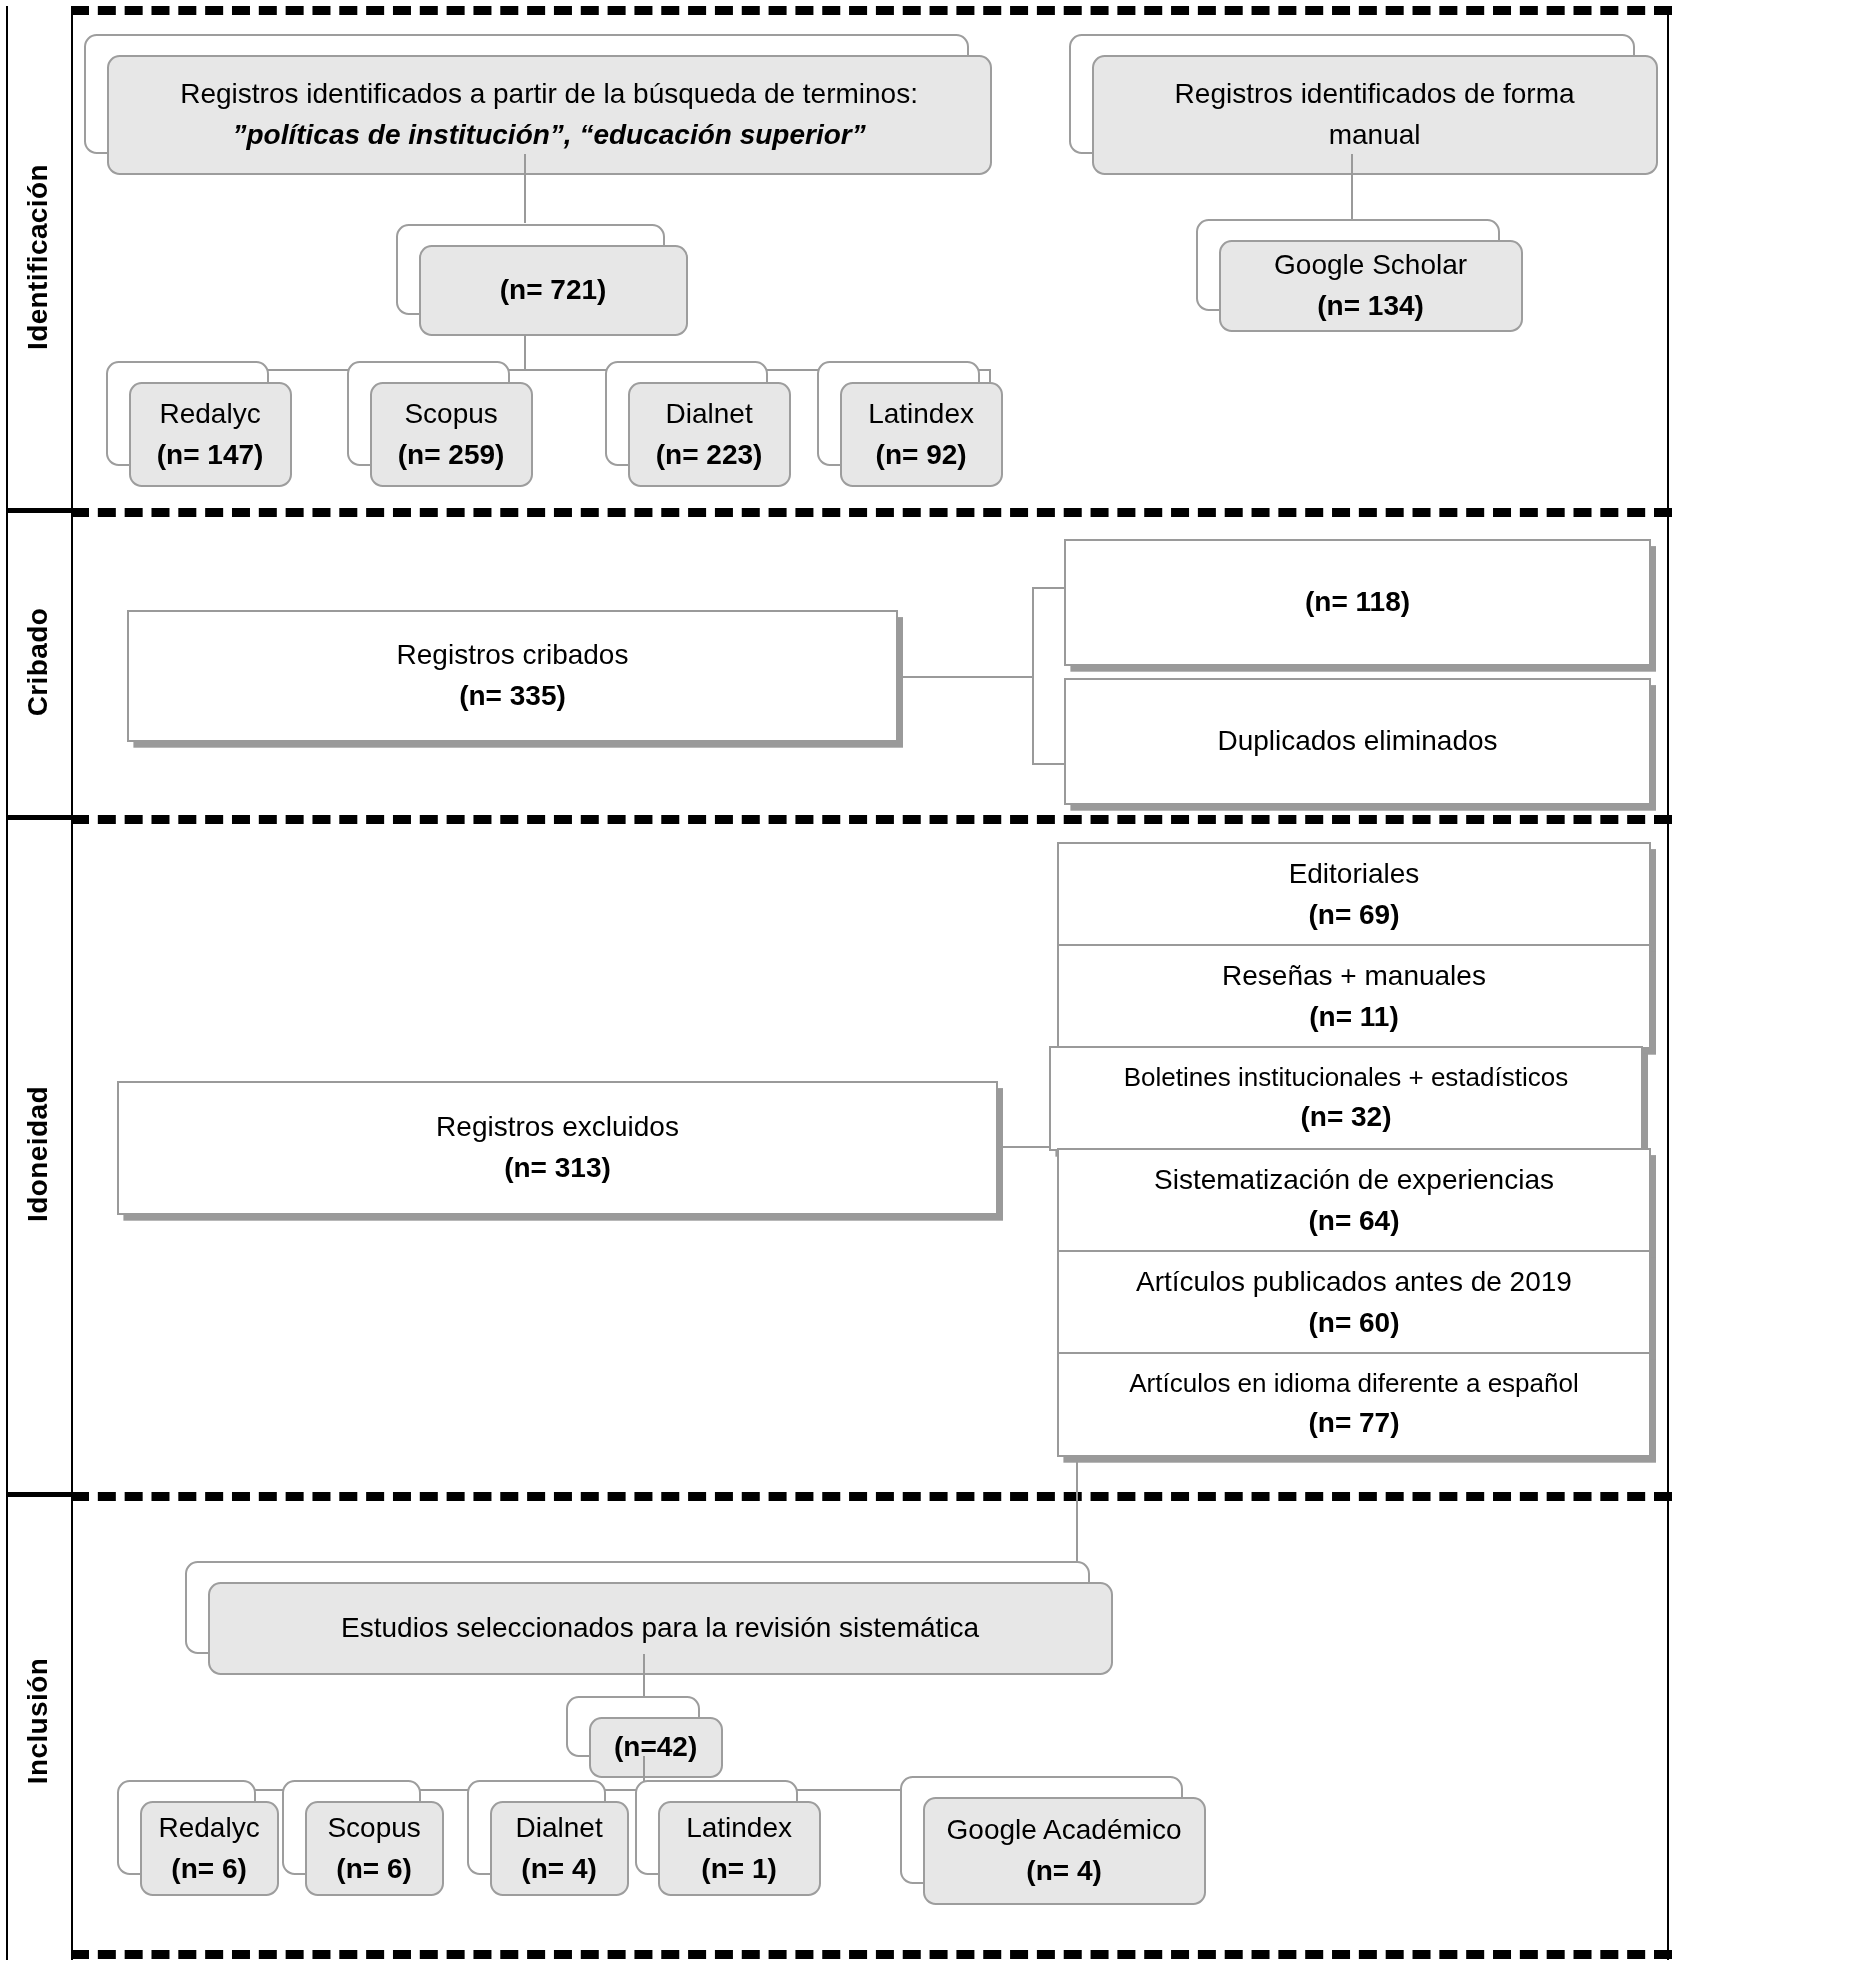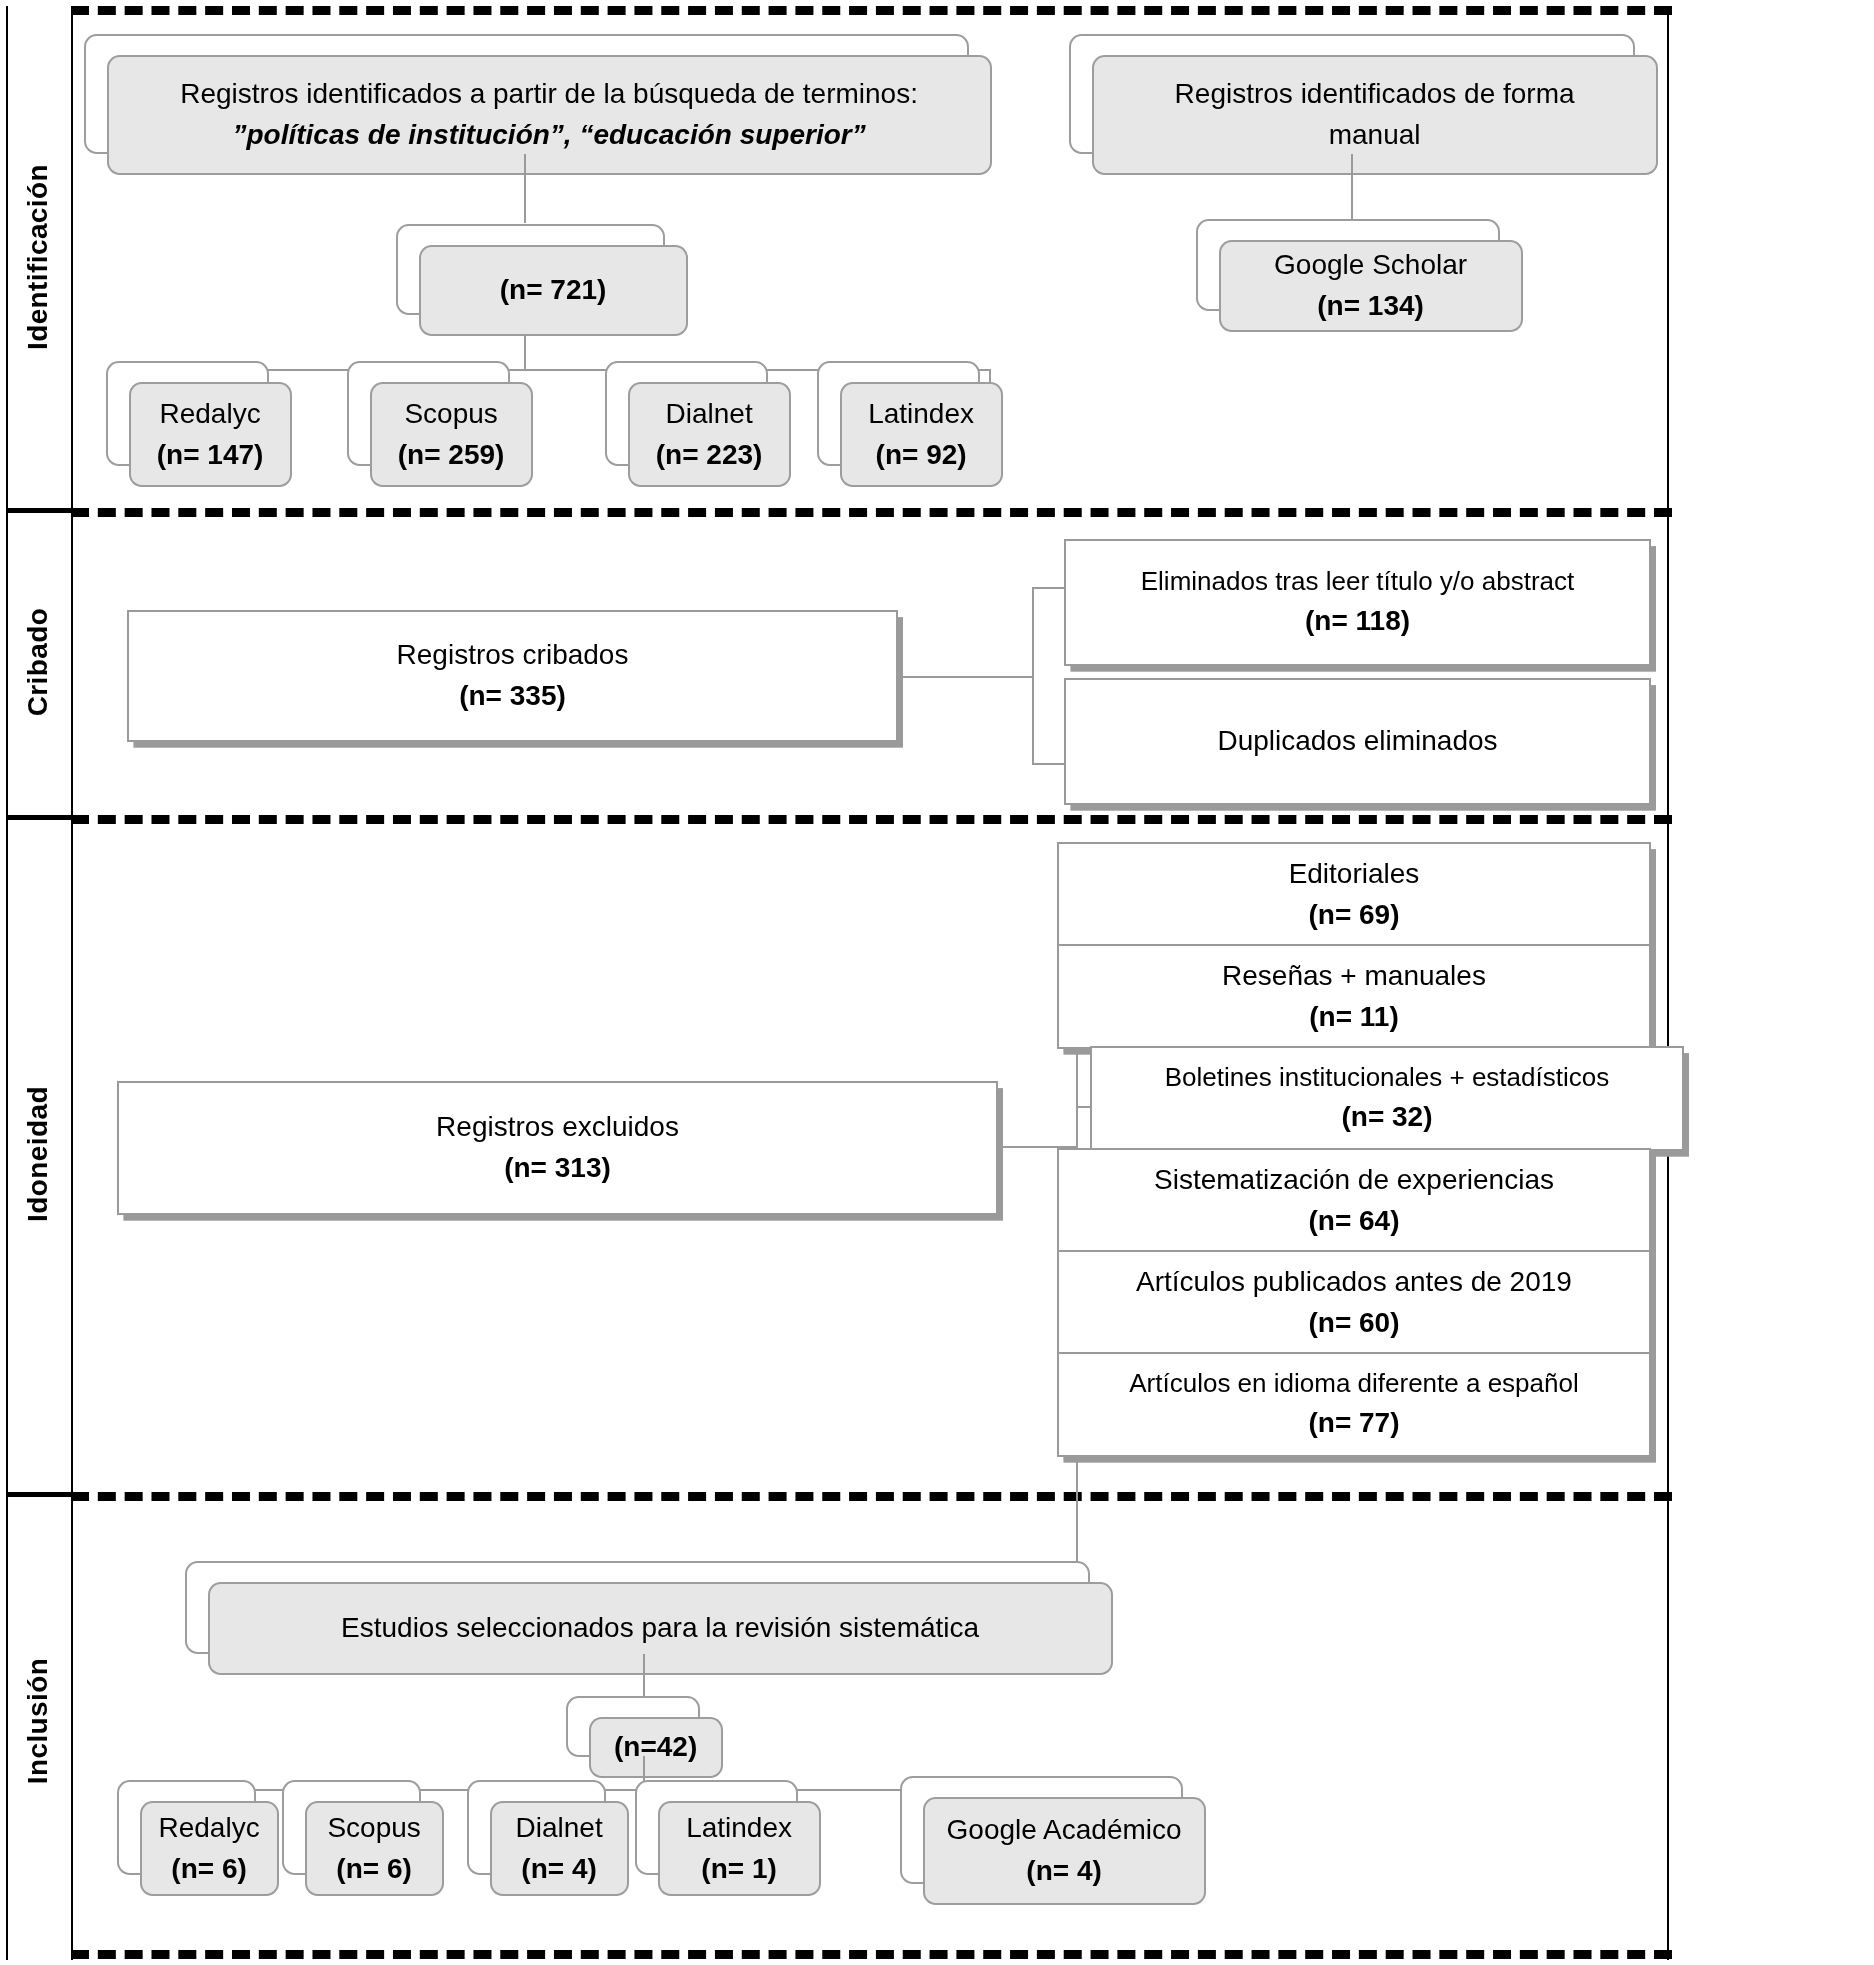--- a/index.html
+++ b/index.html
@@ -191,21 +191,20 @@
     <span class="ln t">Registros cribados</span>
     <span class="ln t b">(n= 335)</span>
   </div>
 
   <div class="hline" style="left:899px;top:676px;width:134px;"></div>
   <div class="vline" style="left:1032px;top:587px;height:177px;"></div>
   <div class="hline" style="left:1032px;top:587px;width:34px;"></div>
   <div class="hline" style="left:1032px;top:763px;width:34px;"></div>
 
   <div class="pbox" style="left:1064px;top:539px;width:587px;height:127px;">
-    <span class="ln t-sm">Eliminados tras leer título y/o abstract</span>
     <span class="ln t b">(n= 118)</span>
   </div>
 
   <div class="pbox" style="left:1064px;top:678px;width:587px;height:127px;">
     <span class="ln t">Duplicados eliminados</span>
   </div>
 
   <div class="pbox" style="left:117px;top:1081px;width:881px;height:134px;">
     <span class="ln t">Registros excluidos</span>
     <span class="ln t b">(n= 313)</span>
@@ -224,21 +223,21 @@
   <div class="pbox" style="left:1057px;top:842px;width:594px;height:105px;">
     <span class="ln t">Editoriales</span>
     <span class="ln t b">(n=  69)</span>
   </div>
 
   <div class="pbox" style="left:1057px;top:944px;width:594px;height:105px;">
     <span class="ln t">Reseñas + manuales</span>
     <span class="ln t b">(n=  11)</span>
   </div>
 
-  <div class="pbox" style="left:1090px;top:1046px;width:594px;height:105px;">
+  <div class="pbox" style="left:1049px;top:1046px;width:594px;height:105px;">
     <span class="ln t-sm">Boletines institucionales + estadísticos</span>
     <span class="ln t b">(n=  32)</span>
   </div>
 
   <div class="pbox" style="left:1057px;top:1148px;width:594px;height:105px;">
     <span class="ln t">Sistematización de experiencias</span>
     <span class="ln t b">(n=  64)</span>
   </div>
 
   <div class="pbox" style="left:1057px;top:1250px;width:594px;height:105px;">

